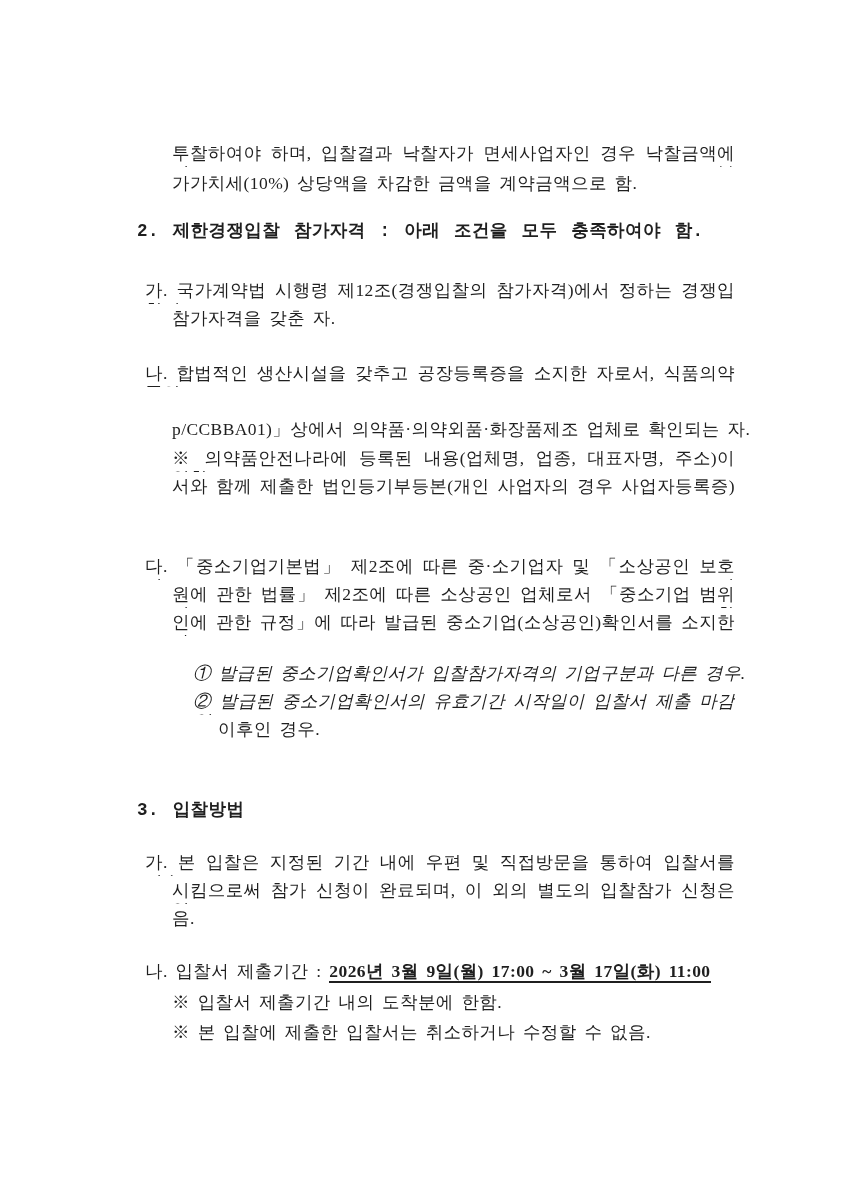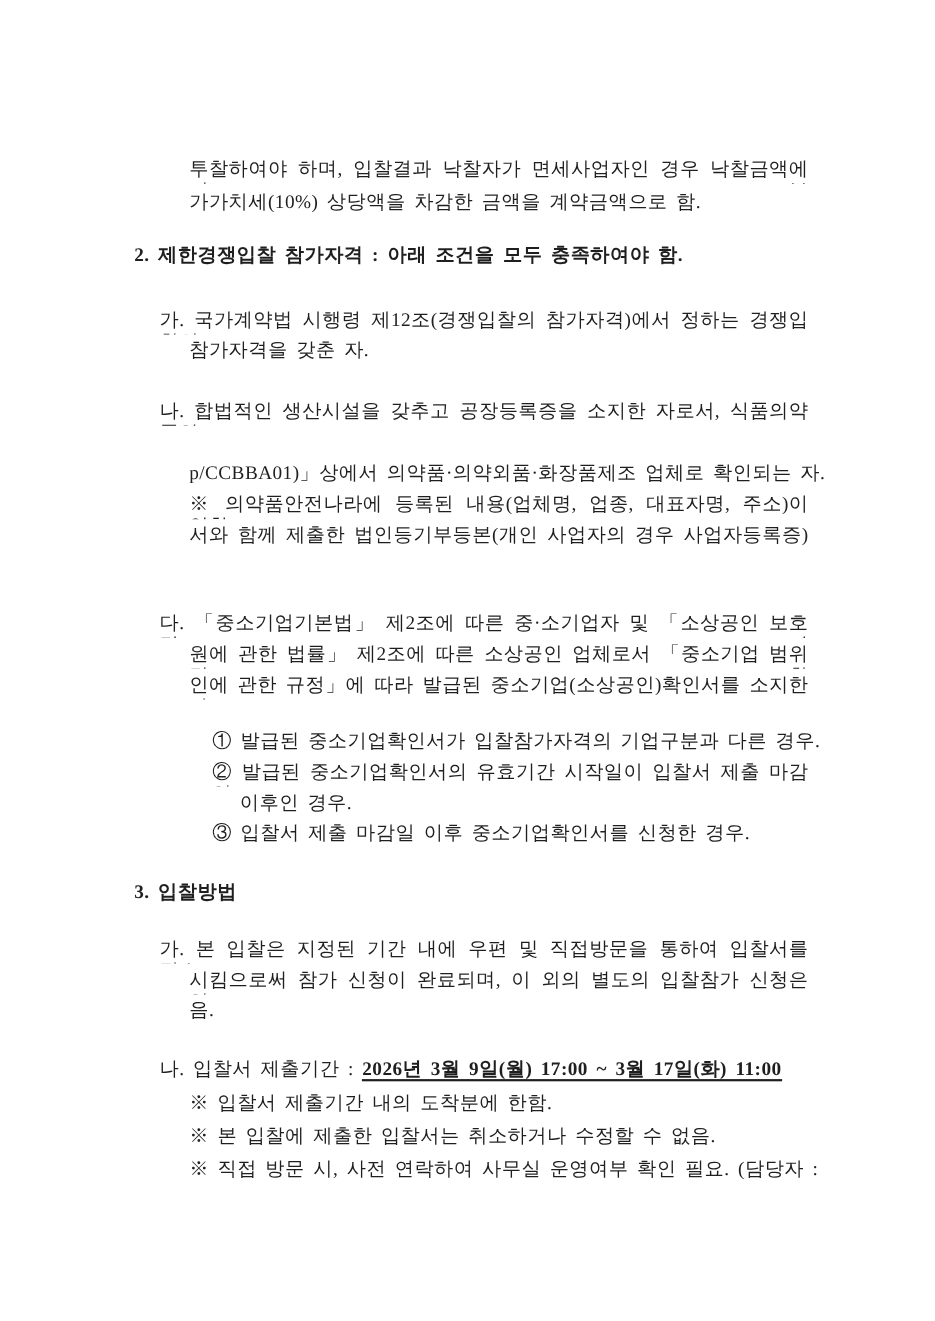--- a/index.html
+++ b/index.html
@@ -27,24 +27,24 @@
   }
   
   .j {
     white-space: normal;
     text-align: justify;
     text-align-last: justify;
     height: 24px;
     overflow: hidden;
   }
   .b { font-weight: bold; }
-  .x122 { left: 122px; }
+  .x122 { left: 137px; font-family: Liberation Mono, monospace; }
   .x145 { left: 145px; }
   .x172 { left: 172px; }
-  .x193 { left: 193px; }
+  .x193 { left: 193px; font-style: italic; }
   .x218 { left: 218px; }
   .j.x145 { width: 590px; }
   .j.x172 { width: 563px; }
   .j.x193 { width: 542px; }
   .period {
     font-weight: bold;
     border-bottom: 2px solid #1f1f1f;
     padding-bottom: 0;
   }
 </style>
@@ -65,27 +65,25 @@
   <div class="ln x172" style="top:419px">p/CCBBA01)」상에서 의약품·의약외품·화장품제조 업체로 확인되는 자.</div>
   <div class="ln j x172" style="top:448px">※ 의약품안전나라에 등록된 내용(업체명, 업종, 대표자명, 주소)이 입찰</div>
   <div class="ln j x172" style="top:476px">서와 함께 제출한 법인등기부등본(개인 사업자의 경우 사업자등록증) 또</div>
 
   <div class="ln j x145" style="top:556px">다. 「중소기업기본법」 제2조에 따른 중·소기업자 및 「소상공인 보호 및 지</div>
   <div class="ln j x172" style="top:584px">원에 관한 법률」 제2조에 따른 소상공인 업체로서 「중소기업 범위 및 확</div>
   <div class="ln j x172" style="top:612px">인에 관한 규정」에 따라 발급된 중소기업(소상공인)확인서를 소지한 자.</div>
   <div class="ln x193" style="top:663px">① 발급된 중소기업확인서가 입찰참가자격의 기업구분과 다른 경우.</div>
   <div class="ln j x193" style="top:691px">② 발급된 중소기업확인서의 유효기간 시작일이 입찰서 제출 마감일</div>
   <div class="ln x218" style="top:719px">이후인 경우.</div>
-  <div class="ln x193" style="top:747px">③ 입찰서 제출 마감일 이후 중소기업확인서를 신청한 경우.</div>
 
   <div class="ln b x122" style="top:800px">3. 입찰방법</div>
 
   <div class="ln j x145" style="top:852px">가. 본 입찰은 지정된 기간 내에 우편 및 직접방문을 통하여 입찰서를 접수</div>
   <div class="ln j x172" style="top:880px">시킴으로써 참가 신청이 완료되며, 이 외의 별도의 입찰참가 신청은 없</div>
   <div class="ln x172" style="top:908px">음.</div>
 
   <div class="ln x145" style="top:961px"><span>나. 입찰서 제출기간 : </span><span class="period">2026년 3월 9일(월) 17:00 ~ 3월 17일(화) 11:00</span></div>
 
   <div class="ln x172" style="top:992px">※ 입찰서 제출기간 내의 도착분에 한함.</div>
   <div class="ln x172" style="top:1022px">※ 본 입찰에 제출한 입찰서는 취소하거나 수정할 수 없음.</div>
-  <div class="ln x172" style="top:1052px">※ 직접 방문 시, 사전 연락하여 사무실 운영여부 확인 필요. (담당자 :</div>
 
 </div>
 
 </body></html>

